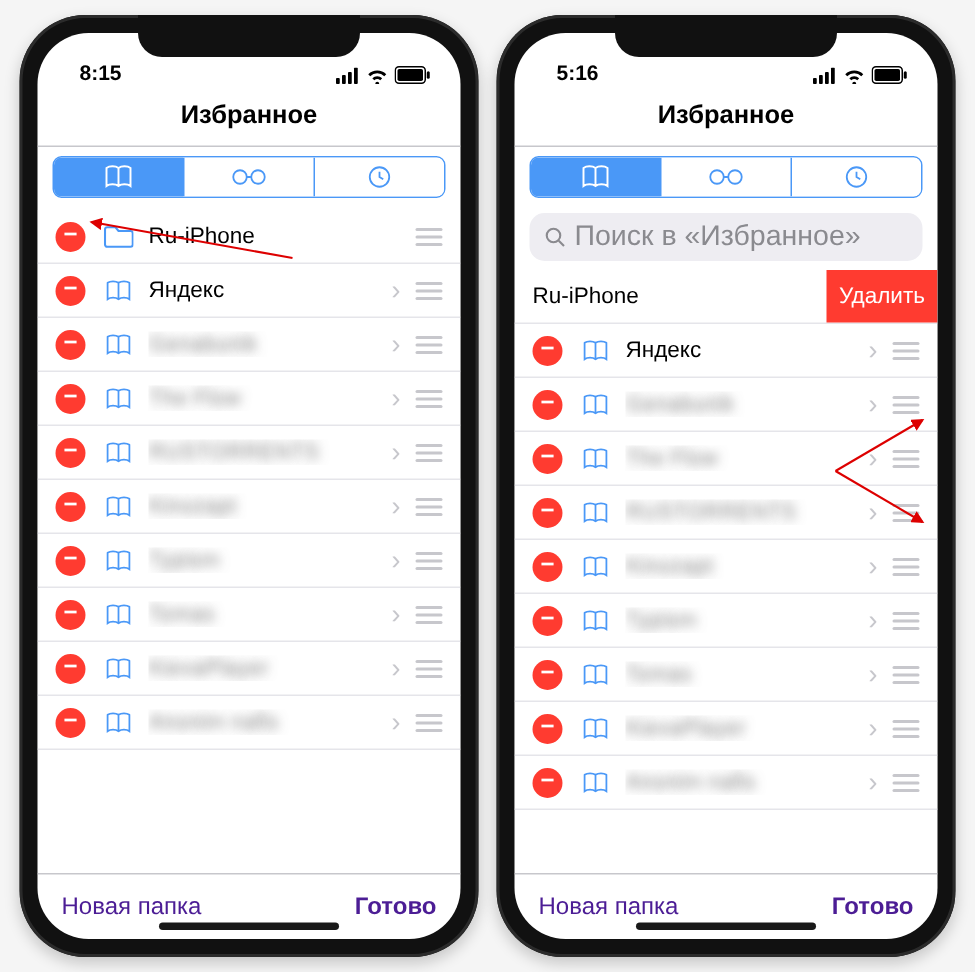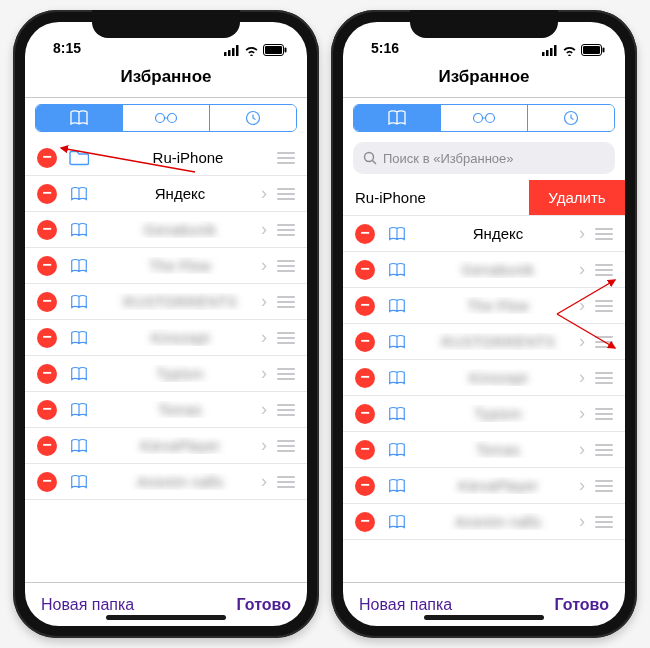--- a/index.html
+++ b/index.html
@@ -16,21 +16,20 @@
   }
   .phone {
     width: 306px;
     height: 628px;
     background: #111;
     border-radius: 44px;
     padding: 12px;
     box-shadow: 0 0 0 2px #2b2b2b inset, 0 4px 10px rgba(0,0,0,.2);
     position: relative;
     flex-shrink: 0;
-    text-align: center;
   }
   .screen {
     width: 100%;
     height: 100%;
     background: #fff;
     border-radius: 34px;
     overflow: hidden;
     position: relative;
     display: flex;
     flex-direction: column;
@@ -86,21 +85,21 @@
   .search-wrap {
     margin: 2px 10px 6px;
     background: #eeedf2;
     border-radius: 10px;
     height: 32px;
     display: flex;
     align-items: center;
     padding: 0 10px;
     gap: 6px;
     color: #8a8a8f;
-    font-size: 13px;
+    font-size: 19px;
   }
   .list { flex: 1; overflow: hidden; position: relative; }
   .row {
     display: flex;
     align-items: center;
     height: 36px;
     padding: 0 12px 0 12px;
     border-bottom: 0.5px solid #e5e5ea;
     background:#fff;
     position: relative;
@@ -125,21 +124,21 @@
   .drag-handle span { height:2px; width:18px; background:#c7c7cc; border-radius:1px;}
   .swipe-row {
     display:flex;
     height: 36px;
     border-bottom: 0.5px solid #e5e5ea;
   }
   .swipe-row .row-label-area {
     flex:1; display:flex; align-items:center; padding-left:12px; font-size:15px;
   }
   .delete-btn {
-    background:#ff3b30; color:#fff; width:96px;
+    background:#ff3b30; color:#fff; width:74px;
     display:flex; align-items:center; justify-content:center;
     font-size:15px;
   }
   .toolbar {
     height:44px;
     border-top:0.5px solid #c7c7cc;
     display:flex;
     align-items:center;
     justify-content:space-between;
     padding:0 16px;

